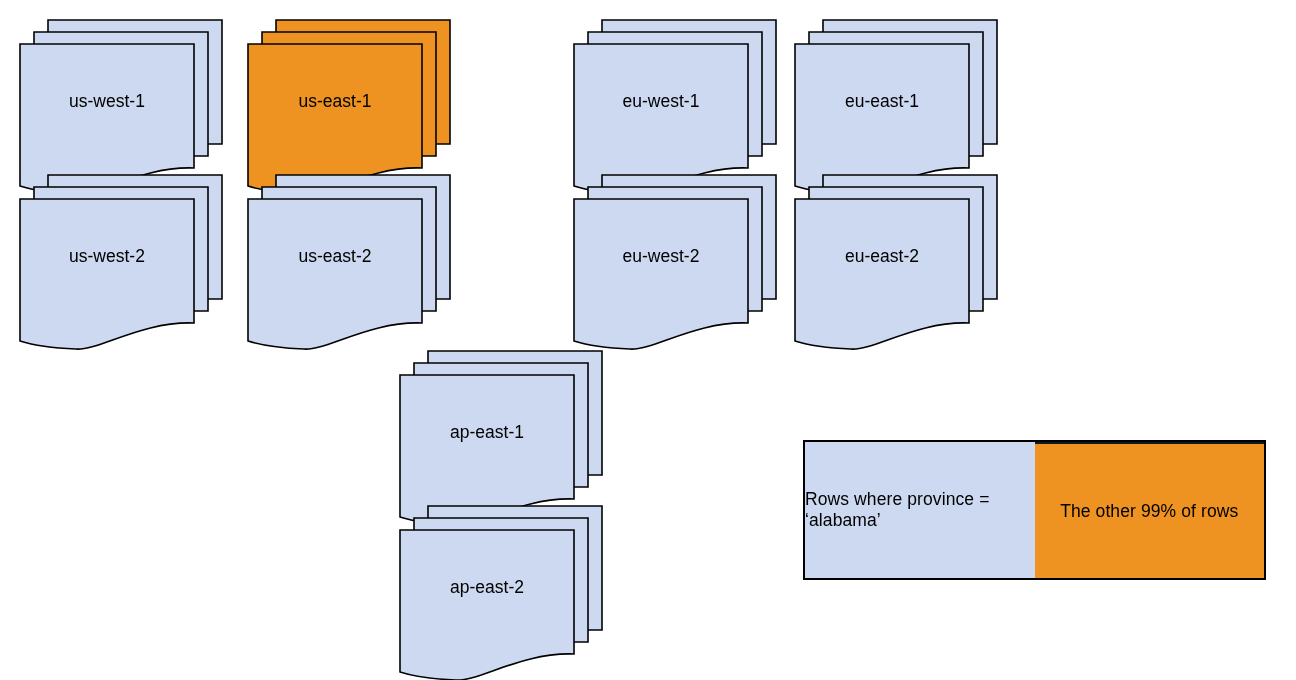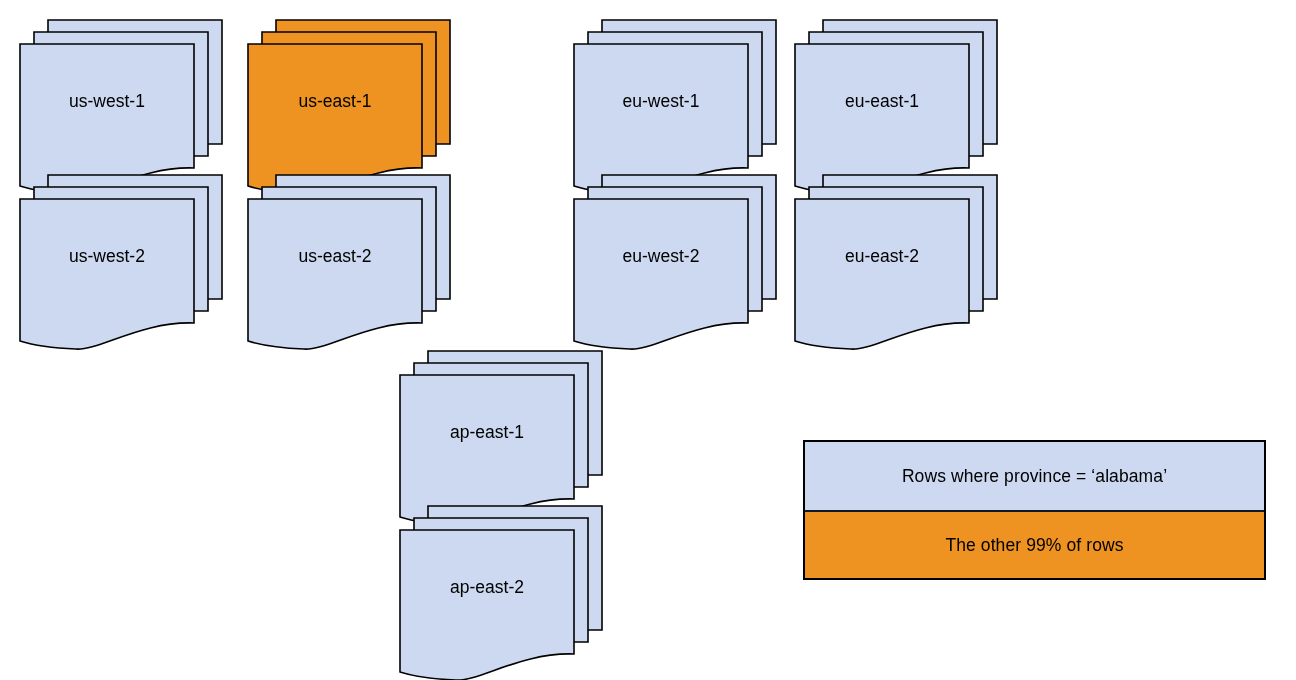--- a/index.html
+++ b/index.html
@@ -39,21 +39,21 @@
     fill: #000000;
     text-anchor: middle;
     dominant-baseline: middle;
   }
 
   .legend-box {
     position: absolute;
     box-sizing: border-box;
     border: 2px solid #000000;
     display: flex;
-    flex-direction: column;
+    flex-direction: row;
   }
   .legend-row {
     box-sizing: border-box;
     flex: 1 1 50%;
     display: flex;
     align-items: center;
     justify-content: center;
     font-size: 17.5px;
     color: #000000;
     letter-spacing: 0.1px;

